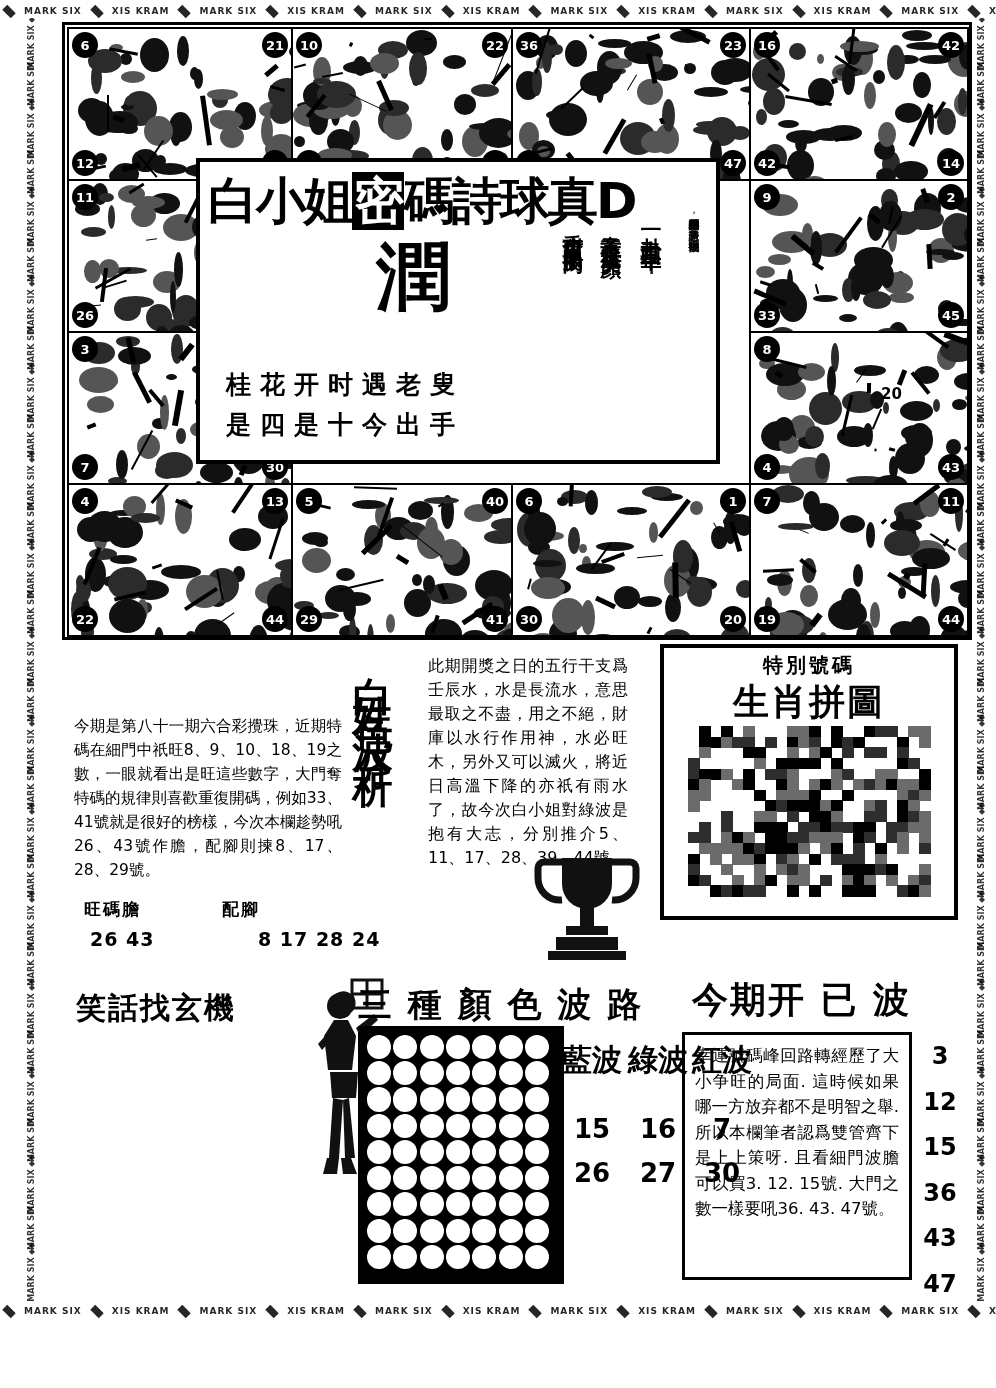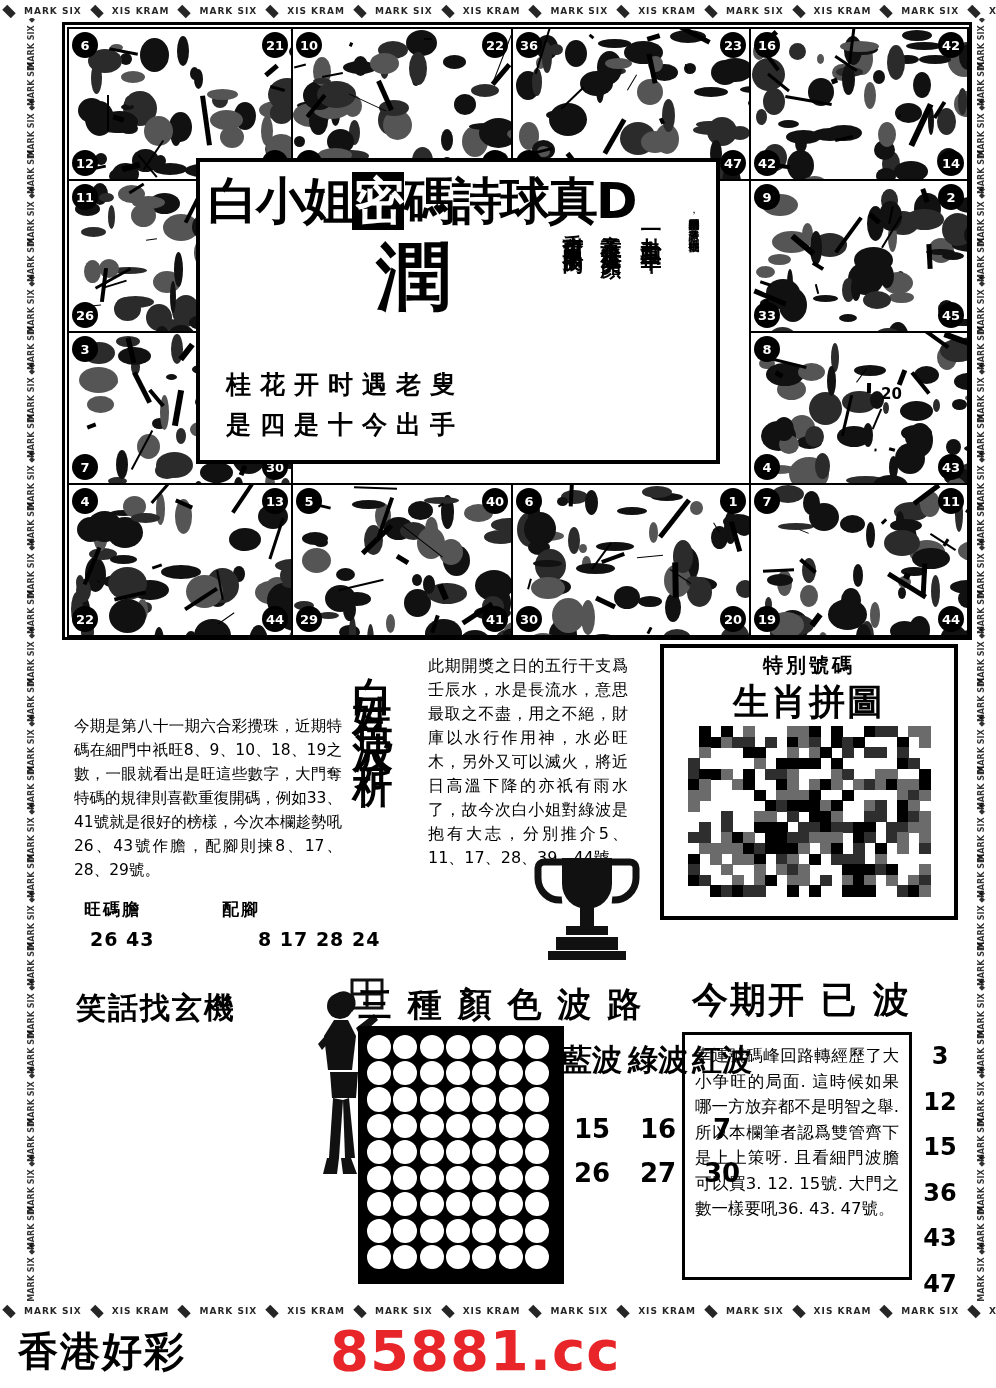--- a/index.html
+++ b/index.html
@@ -1396,18 +1396,14 @@
         <div>3</div>
         <div>12</div>
         <div>15</div>
         <div>36</div>
         <div>43</div>
         <div>47</div>
       </div>
 
   </div>
 
-  <div class="footer">
-    <div class="foot-left">香港好彩</div>
-    <div class="foot-right">85881.cc</div>
-  </div>
 
 </div>
 
 </body></html>

